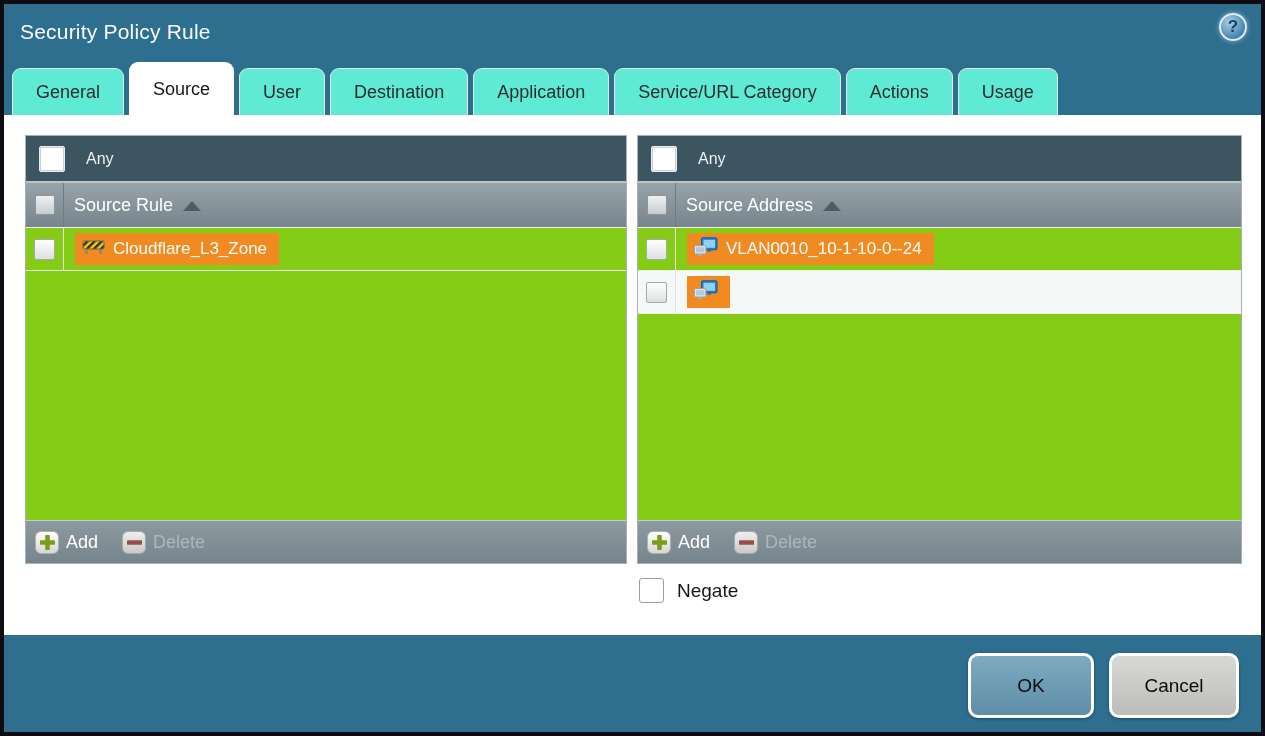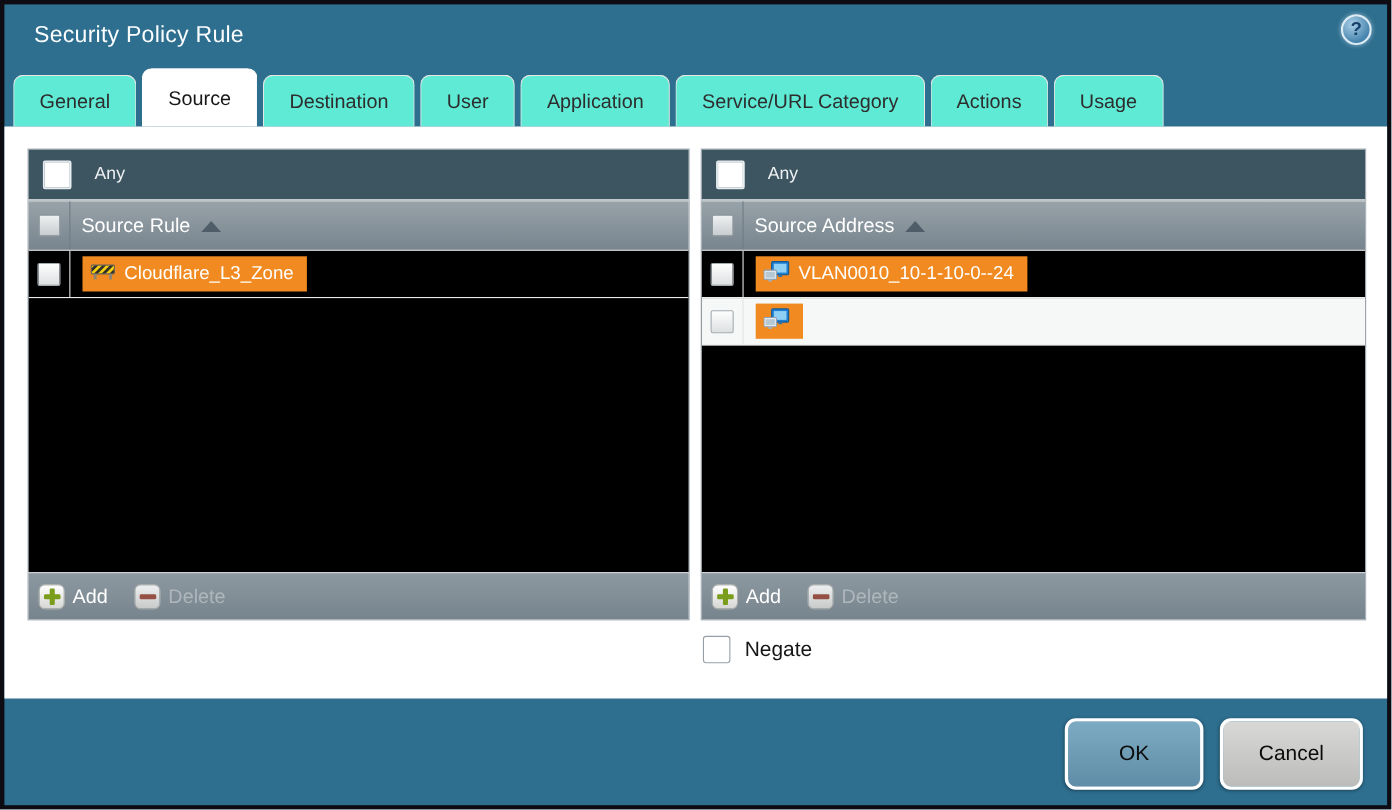--- a/index.html
+++ b/index.html
@@ -8,21 +8,21 @@
   .dialog{
     width:1265px; height:736px;
     border:4px solid #0c0c12;
     background:#2e6e8e;
     display:flex; flex-direction:column;
     position:relative;
   }
 
   
   .titlebar{ flex:0 0 58px; position:relative; }
-  .title{ position:absolute; left:27px; top:16px; font-size:21px; color:#fbfdfe; letter-spacing:.2px; }
+  .title{ position:absolute; left:16px; top:16px; font-size:21px; color:#fbfdfe; letter-spacing:.2px; }
   .help{
     position:absolute; right:14px; top:9px; width:28px; height:28px; border-radius:50%;
     background:radial-gradient(circle at 35% 30%, #a9cfe6, #4583ad 72%);
     border:2px solid #dcebf4; box-shadow:0 0 5px rgba(210,235,250,.6);
     color:#16406a; font-weight:bold; font-size:17px;
     display:flex; align-items:center; justify-content:center; cursor:pointer;
   }
 
   
   .tabstrip{ flex:0 0 53px; display:flex; align-items:flex-end; padding-left:8px; gap:5px; }
@@ -52,21 +52,21 @@
     background:linear-gradient(#98a2a9,#78858e);
     display:flex; align-items:stretch;
   }
   .cb-col{ flex:0 0 38px; display:flex; align-items:center; justify-content:center; }
   .col-header .cb-col{ border-right:1px solid #6e7c85; }
   .cb.header{ width:20px; height:20px; background:linear-gradient(#eef0f1,#c8cccf); border:1px solid #8c969c; }
   .col-title{ display:flex; align-items:center; gap:10px; padding-left:10px; color:#fff; font-size:18px; }
   .sort-asc{ width:0; height:0; border-left:9px solid transparent; border-right:9px solid transparent;
              border-bottom:10px solid #4e5d68; margin-top:2px; }
 
-  .rows{ flex:1; background:#000000; overflow:hidden; border-top:1px solid #f0f2f3; }
+  .rows{ flex:1; background:#84cc16; overflow:hidden; border-top:1px solid #f0f2f3; }
   .row{ height:43px; display:flex; align-items:stretch; border-bottom:1px solid #ebeded; }
   .row.alt{ background:#f6f7f7; }
   .row .cb-col{ border-right:1px solid #e0e3e4; }
   .cb.rowcb{ width:21px; height:21px; background:linear-gradient(#fefefe,#dde0e1); border:1px solid #a3abaf; }
   .chip{
     align-self:center; margin-left:11px; display:inline-flex; align-items:center; gap:8px;
     background:#f18b21; color:#fff; height:32px; padding:0 12px 0 7px; font-size:17px; white-space:nowrap;
     cursor:pointer;
   }
 
@@ -105,22 +105,22 @@
 <div class="dialog">
 
   <div class="titlebar">
     <div class="title">Security Policy Rule</div>
     <div class="help">?</div>
   </div>
 
   <div class="tabstrip">
     <div class="tab">General</div>
     <div class="tab active">Source</div>
+    <div class="tab">User</div>
     <div class="tab">Destination</div>
-    <div class="tab">User</div>
     <div class="tab">Application</div>
     <div class="tab">Service/URL Category</div>
     <div class="tab">Actions</div>
     <div class="tab">Usage</div>
   </div>
 
   <div class="content">
     <div class="panels">
 
       <div class="panel">

